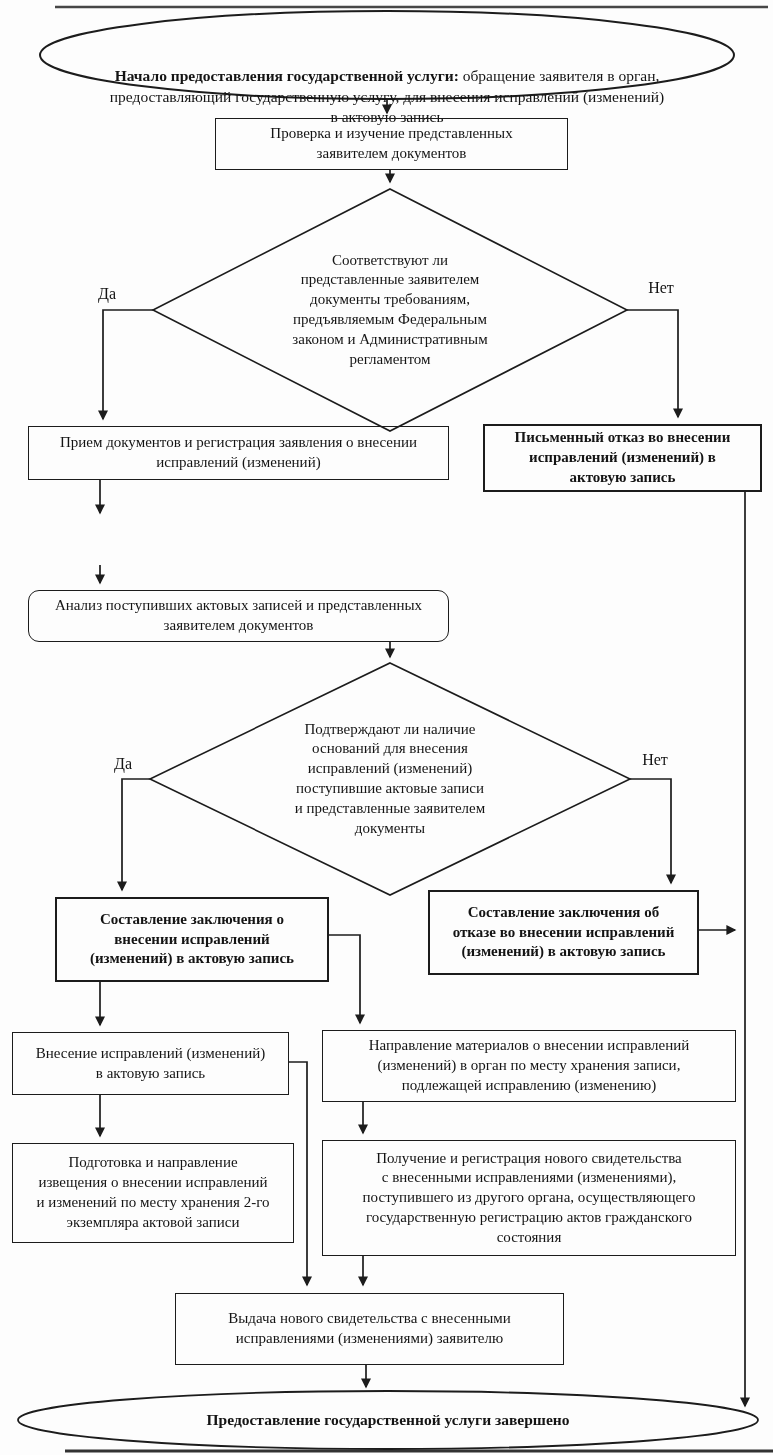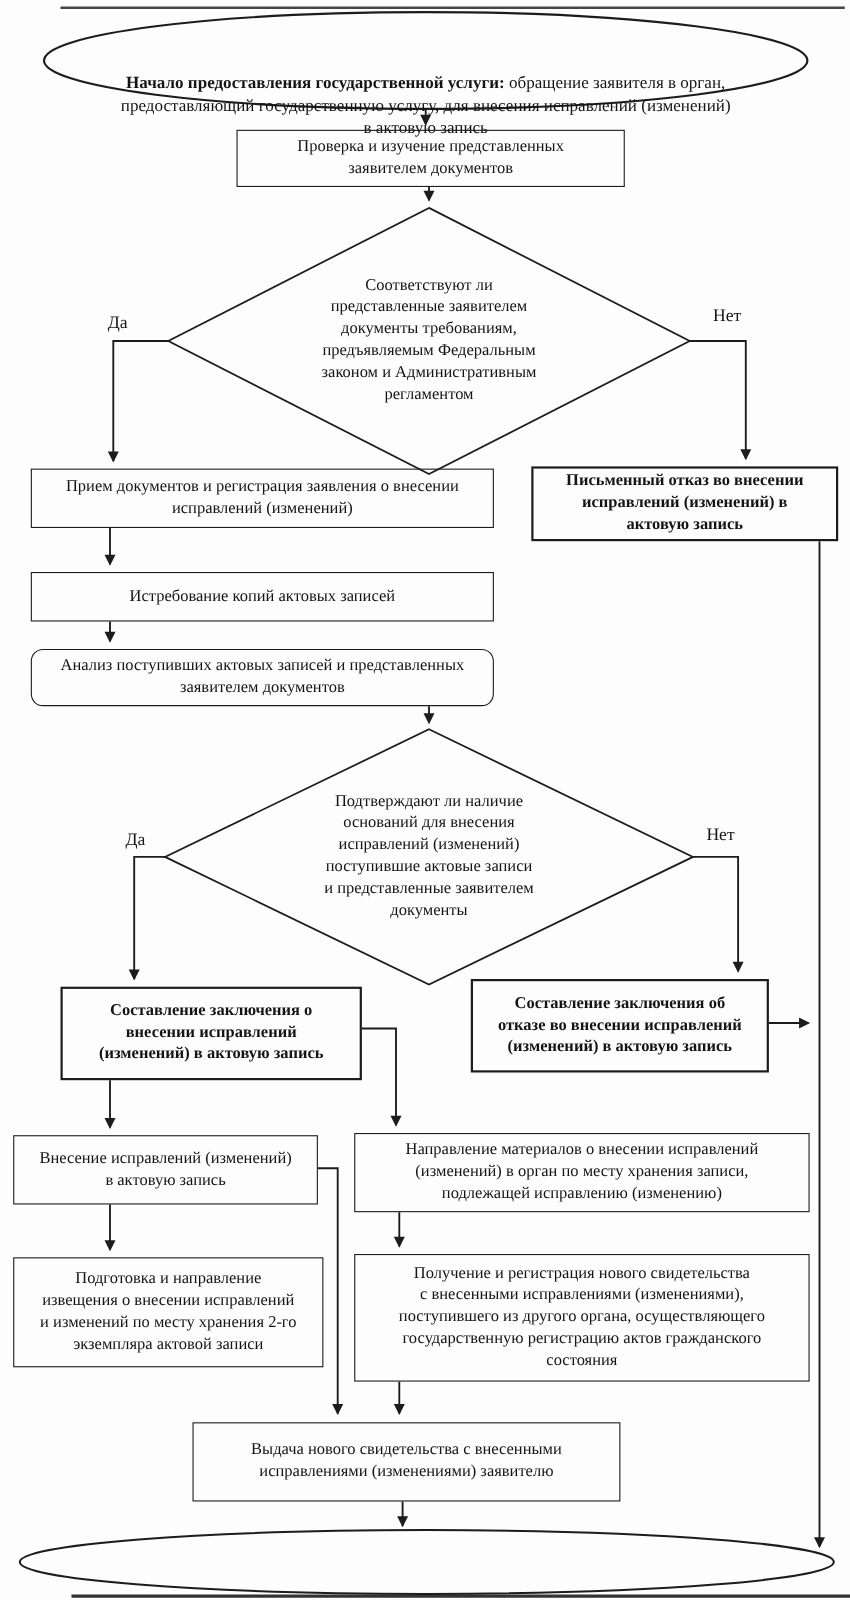--- a/index.html
+++ b/index.html
@@ -85,21 +85,20 @@
   <div class="branch-label" style="left:86px; top:283px; width:42px; height:22px;">Да</div>
   <div class="branch-label" style="left:638px; top:277px; width:46px; height:22px;">Нет</div>
 
   <div class="node rect" style="left:28px; top:426px; width:421px; height:54px;">Прием документов и регистрация заявления о внесении
 исправлений (изменений)</div>
 
   <div class="node rect heavy bold" style="left:483px; top:424px; width:279px; height:68px;">Письменный отказ во внесении
 исправлений (изменений) в
 актовую запись</div>
 
-  <div class="node rect" style="left:28px; top:520px; width:421px; height:45px;">Истребование копий актовых записей</div>
 
   <div class="node rect" style="left:28px; top:590px; width:421px; height:52px;border-radius:11px;">Анализ поступивших актовых записей и представленных
 заявителем документов</div>
 
   <div class="node" style="left:256px; top:714px; width:268px; height:130px;">Подтверждают ли наличие
 оснований для внесения
 исправлений (изменений)
 поступившие актовые записи
 и представленные заявителем
 документы</div>
@@ -129,14 +128,15 @@
 
   <div class="node rect" style="left:322px; top:1140px; width:414px; height:116px;">Получение и регистрация нового свидетельства
 с внесенными исправлениями (изменениями),
 поступившего из другого органа, осуществляющего
 государственную регистрацию актов гражданского
 состояния</div>
 
   <div class="node rect" style="left:175px; top:1293px; width:389px; height:72px;">Выдача нового свидетельства с внесенными
 исправлениями (изменениями) заявителю</div>
 
+  <div class="node ellipse-text bold" style="left:100px; top:1398px; width:576px; height:44px; font-size:15.5px;">Предоставление государственной услуги завершено</div>
 
 </div>
 
 </body></html>

